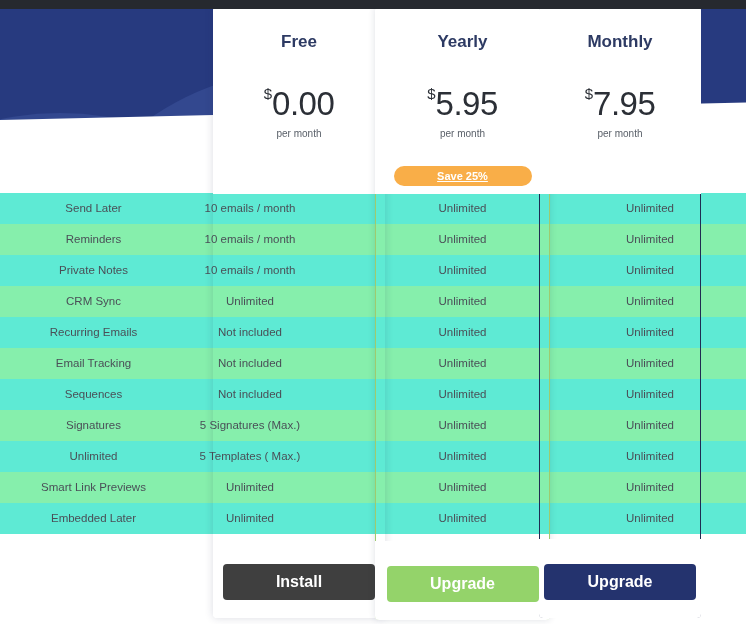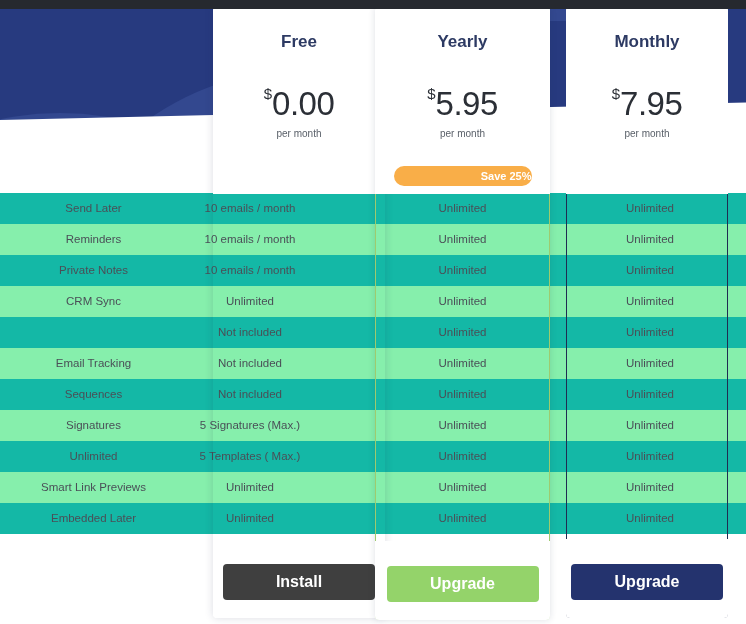--- a/index.html
+++ b/index.html
@@ -83,21 +83,21 @@
     position: absolute;
     left: 0;
     top: 193px;
     width: 746px;
     z-index: 2;
   }
   .row {
     position: relative;
     height: 31px;
     width: 746px;
-    background: #14b8a6;
+    background: #5eead4;
   }
   .row.alt { background: #86efac; }
 
   .row-label {
     position: absolute;
     left: 0; top: 0;
     width: 187px;
     height: 31px;
     line-height: 31px;
     text-align: center;
@@ -148,21 +148,21 @@
     left: 375px;
     width: 175px;
     height: 614px;
   }
   .card-yearly .card-bg {
     background: transparent;
     border: 1px solid #9ecb6e;
     box-shadow: 0 0 7px rgba(30, 40, 80, 0.14);
   }
   .card-monthly {
-    left: 566px;
+    left: 539px;
     width: 162px;
     height: 612px;
   }
   .card-monthly .card-bg {
     background: transparent;
     border: 1px solid #1f2c52;
   }
 
   
   .card-head {
@@ -234,22 +234,23 @@
     top: 160px;
     transform: translateX(-50%);
     width: 138px;
     height: 20px;
     line-height: 20px;
     border-radius: 10px;
     background: #f9ae48;
     color: #ffffff;
     font-size: 11px;
     font-weight: bold;
-    text-align: right;
+    text-align: center;
     z-index: 3;
+    text-decoration: underline;
   }
 
   .cta {
     position: absolute;
     left: 50%;
     transform: translateX(-50%);
     bottom: 18px;
     height: 36px;
     line-height: 36px;
     border-radius: 4px;
@@ -299,20 +300,21 @@
         <div class="cell c1">Unlimited</div>
         <div class="cell c2">Unlimited</div>
       </div>
       <div class="row alt">
         <div class="row-label">CRM Sync</div>
         <div class="cell c0">Unlimited</div>
         <div class="cell c1">Unlimited</div>
         <div class="cell c2">Unlimited</div>
       </div>
       <div class="row">
+        <div class="row-label">Recurring Emails</div>
         <div class="cell c0">Not included</div>
         <div class="cell c1">Unlimited</div>
         <div class="cell c2">Unlimited</div>
       </div>
       <div class="row alt">
         <div class="row-label">Email Tracking</div>
         <div class="cell c0">Not included</div>
         <div class="cell c1">Unlimited</div>
         <div class="cell c2">Unlimited</div>
       </div>

